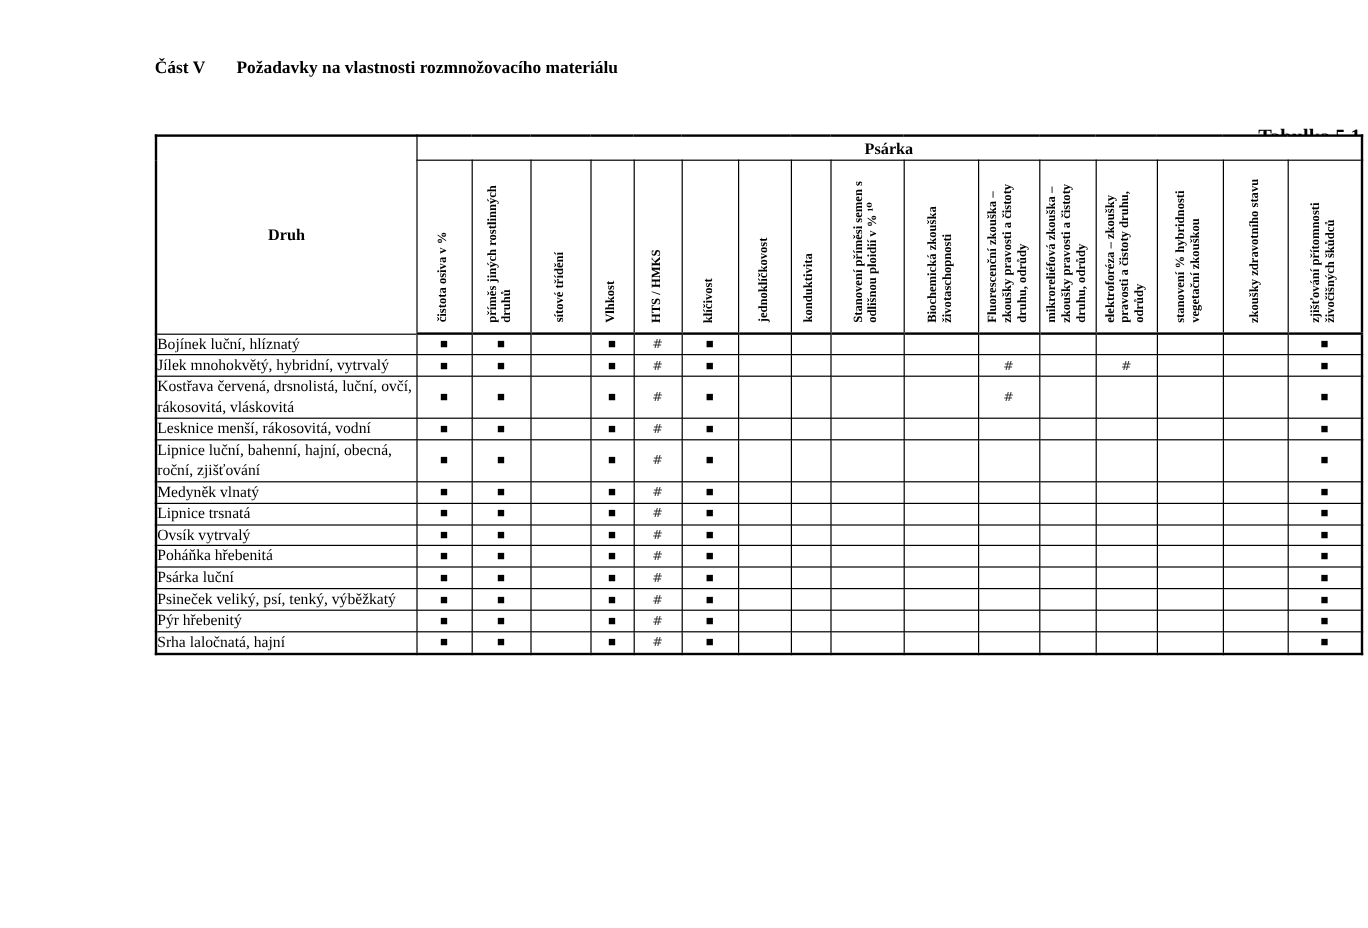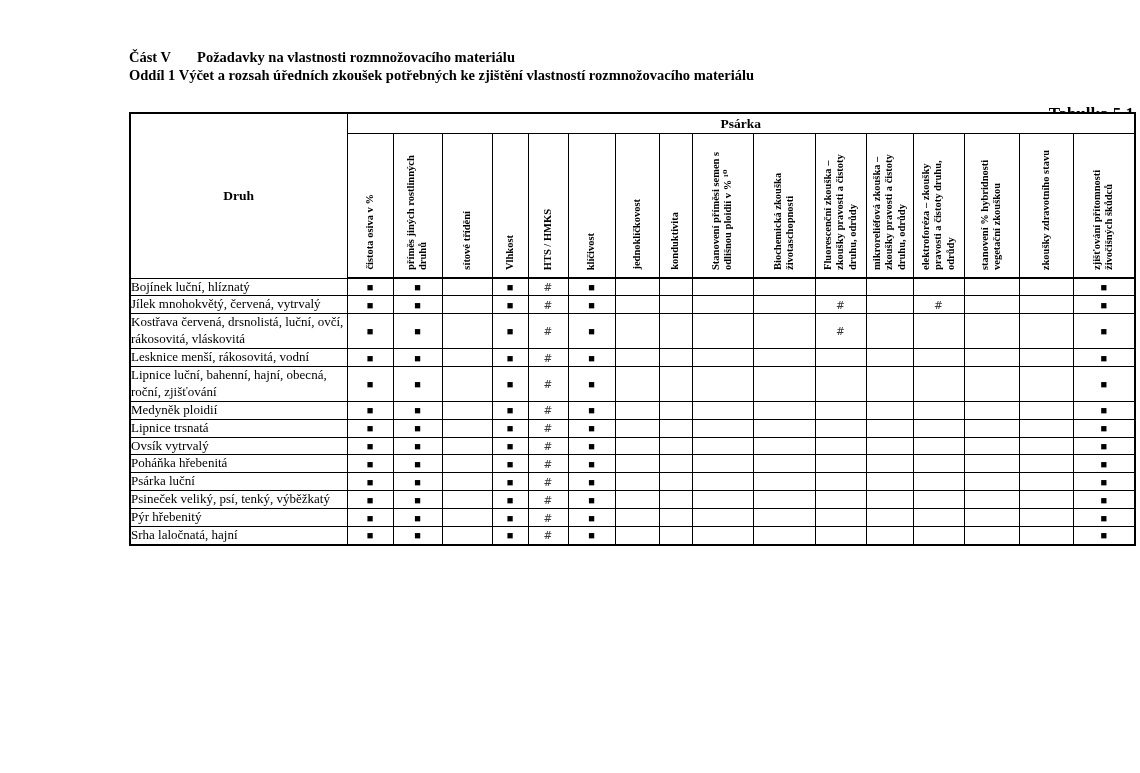--- a/index.html
+++ b/index.html
@@ -100,21 +100,20 @@
 </style>
 </head>
 <body>
 
 <div class="page">
 
   <div class="heading">
     <div>
       <span class="part-label">Část  V</span><span>Požadavky na vlastnosti rozmnožovacího materiálu</span>
     </div>
-    <div>Oddíl 1 Výčet a rozsah úředních zkoušek potřebných ke zjištění vlastností rozmnožovacího materiálu</div>
   </div>
 
   <div class="table-label">Tabulka  5.1</div>
 
   <table class="grid">
     <colgroup id="colgroup">
         <col style="width: 217px;">
         <col style="width: 46px;">
         <col style="width: 49px;">
         <col style="width: 50px;">
@@ -170,21 +169,21 @@
           <td class="mark empty"></td>
           <td class="mark empty"></td>
           <td class="mark empty"></td>
           <td class="mark empty"></td>
           <td class="mark empty"></td>
           <td class="mark empty"></td>
           <td class="mark empty"></td>
           <td class="mark sq">■</td>
         </tr>
         <tr>
-          <td class="species">Jílek mnohokvětý, červená, vytrvalý</td>
+          <td class="species">Jílek mnohokvětý, hybridní, vytrvalý</td>
           <td class="mark sq">■</td>
           <td class="mark sq">■</td>
           <td class="mark empty"></td>
           <td class="mark sq">■</td>
           <td class="mark hash">#</td>
           <td class="mark sq">■</td>
           <td class="mark empty"></td>
           <td class="mark empty"></td>
           <td class="mark empty"></td>
           <td class="mark empty"></td>
@@ -246,21 +245,21 @@
           <td class="mark empty"></td>
           <td class="mark empty"></td>
           <td class="mark empty"></td>
           <td class="mark empty"></td>
           <td class="mark empty"></td>
           <td class="mark empty"></td>
           <td class="mark empty"></td>
           <td class="mark sq">■</td>
         </tr>
         <tr>
-          <td class="species">Medyněk ploidií</td>
+          <td class="species">Medyněk vlnatý</td>
           <td class="mark sq">■</td>
           <td class="mark sq">■</td>
           <td class="mark empty"></td>
           <td class="mark sq">■</td>
           <td class="mark hash">#</td>
           <td class="mark sq">■</td>
           <td class="mark empty"></td>
           <td class="mark empty"></td>
           <td class="mark empty"></td>
           <td class="mark empty"></td>

